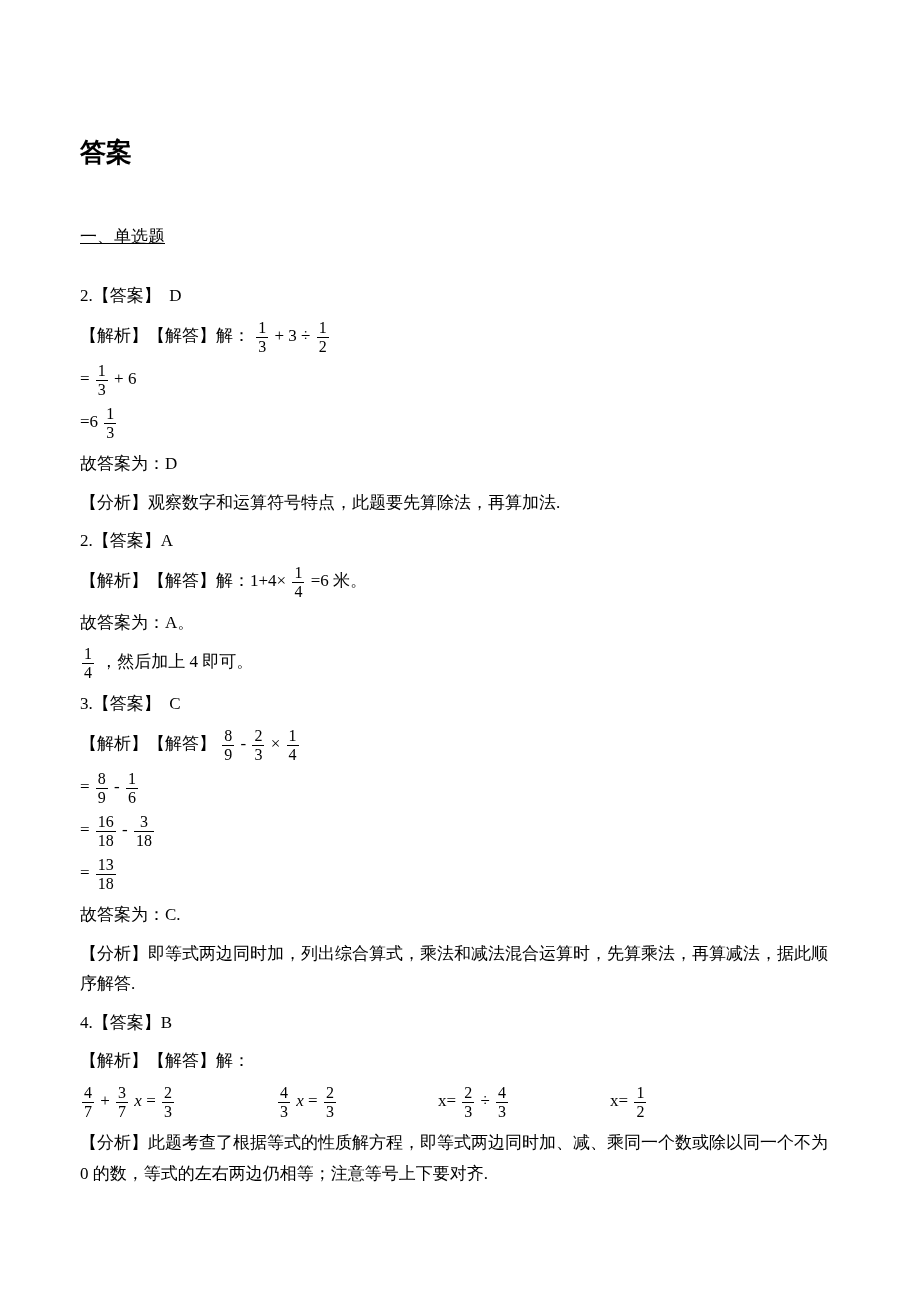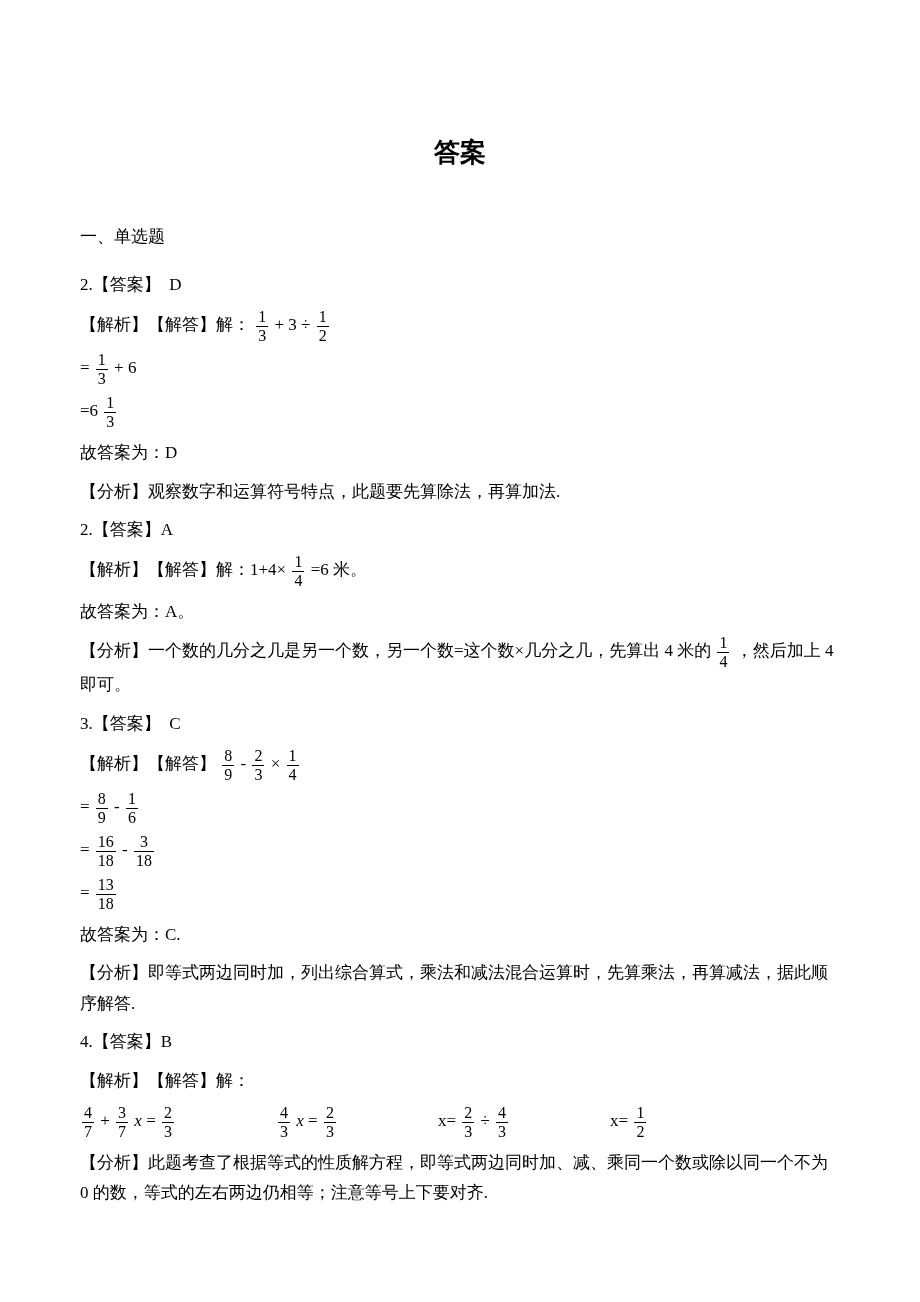--- a/index.html
+++ b/index.html
@@ -10,27 +10,27 @@
     body {
       font-family: "SimSun", "宋体", serif;
       background: #ffffff;
       width: 920px;
       padding: 130px 80px 60px 80px;
       font-size: 17px;
       line-height: 1.8;
       color: #000;
     }
     .title {
-      text-align: center;
       font-size: 26px;
       font-weight: bold;
       margin-bottom: 45px;
     }
     .section-header {
-      margin-bottom: 18px;
+      margin-bottom: 29px;
+      text-decoration: underline;
     }
     .line {
       margin-bottom: 8px;
     }
     .frac {
       display: inline-block;
       vertical-align: middle;
       text-align: center;
       font-family: "Times New Roman", serif;
       font-size: 16px;
@@ -86,21 +86,20 @@
 <div class="line">【分析】观察数字和运算符号特点，此题要先算除法，再算加法.</div>
 
 <div class="line">2.【答案】A</div>
 <div class="line">
   <span>【解析】【解答】解：1+4×</span>
   <span class="frac"><span class="num">1</span><span class="den">4</span></span>
   <span>=6 米。</span>
 </div>
 <div class="line">故答案为：A。</div>
 <div class="line">
-  <span>【分析】一个数的几分之几是另一个数，另一个数=这个数×几分之几，先算出 4 米的</span>
   <span class="frac"><span class="num">1</span><span class="den">4</span></span>
   <span>，然后加上 4 即可。</span>
 </div>
 
 <div class="line">
   <span>3.【答案】</span>&nbsp;
   <span>C</span>
 </div>
 <div class="line">
   <span>【解析】【解答】</span>

